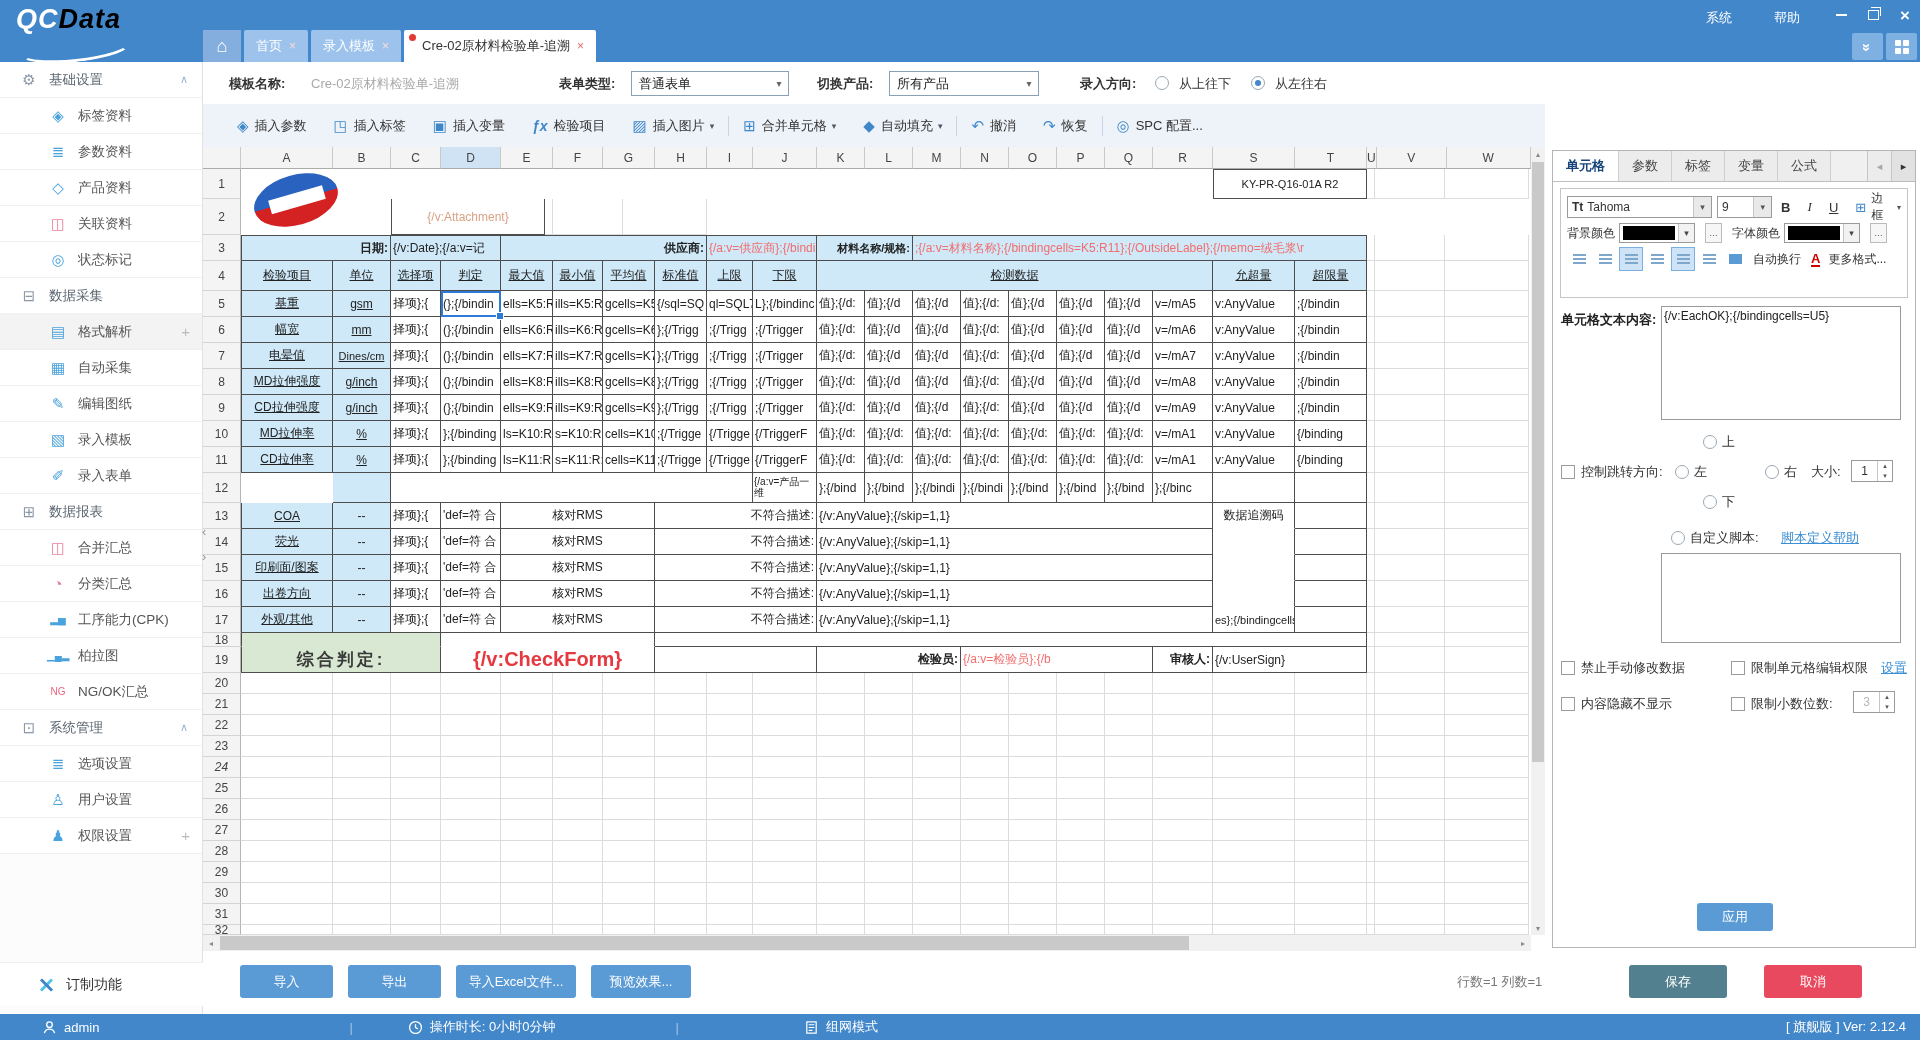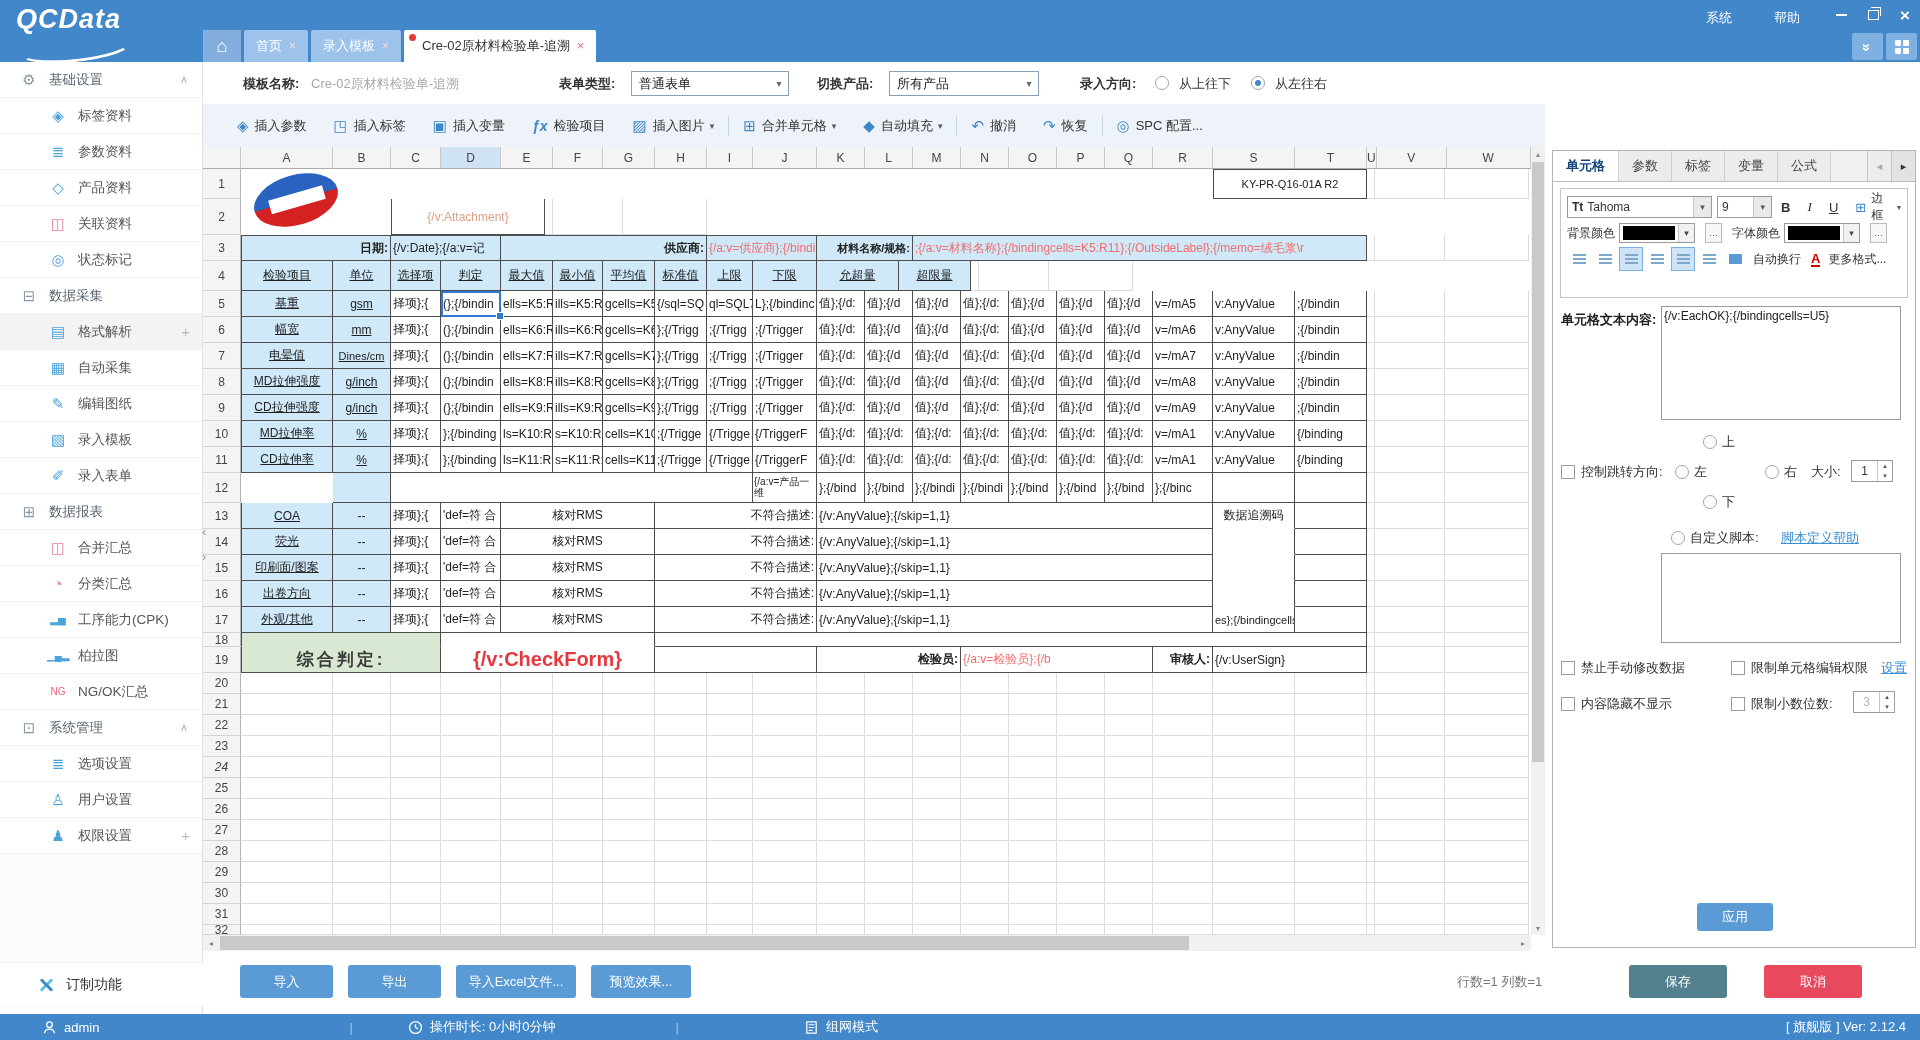--- a/index.html
+++ b/index.html
@@ -1,21 +1,21 @@
 <!DOCTYPE html>
 <html><head>
 <meta charset="utf-8">
 <style>
   html,body{margin:0;padding:0}
   body{width:1920px;height:1040px;position:relative;overflow:hidden;background:#fff;
        font-family:"Liberation Sans","DejaVu Sans",sans-serif;color:#333}
   
   .topband{position:absolute;left:0;top:0;width:1920px;height:62px;background:#4187c9}
   .logo{position:absolute;left:16px;top:4px;color:#fff;font-size:27px;font-weight:bold;font-style:italic;letter-spacing:1px}
-  .logo .d{color:#ffffff}
+  .logo .d{color:#000000}
   .swoosh{position:absolute;left:18px;top:34px;width:108px;height:22px;border:3px solid transparent;border-bottom-color:#fff;border-radius:50%;transform:rotate(-6deg)}
   .menu{position:absolute;top:7px;font-size:13px;color:#fff;cursor:default;padding:2px 6px}
   .winbtn{position:absolute;top:6px;width:26px;height:18px;display:flex;align-items:center;justify-content:center;color:#fff}
   .minbar{width:11px;height:2px;background:#fff}
   .resticon{width:9px;height:8px;border:1.5px solid #fff;position:relative;background:transparent}
   .resticon:before{content:'';position:absolute;left:2px;top:-4px;width:9px;height:8px;border:1.5px solid #fff;border-bottom:none;border-left:none}
   .closex{font-size:17px;font-weight:bold;line-height:1}
   .minibtn{position:absolute;top:33px;width:31px;height:27px;background:#7fb0e2;border-radius:2px;display:flex;align-items:center;justify-content:center;color:#fff}
   .dblchev{display:inline-block;transform:rotate(90deg);font-size:15px;font-weight:bold;letter-spacing:-2px}
   .gridico{display:grid;grid-template-columns:6px 6px;grid-gap:2px}
@@ -197,21 +197,21 @@
         <div class="tab active">
           <span class="dot"></span>
           <span class="tl">Cre-02原材料检验单-追溯</span>
           <span class="tx">×</span>
         </div>
       </span>
   </div>
 </div>
 
 <div class="row2">
-  <span class="lbl" style="left:40px">模板名称:</span>
+  <span class="lbl" style="left:26px">模板名称:</span>
   <span class="val" style="left:108px">Cre-02原材料检验单-追溯</span>
   <span class="lbl" style="left:356px">表单类型:</span>
   <div class="combo" style="left:428px;top:9px;width:158px">
     <span class="cv">普通表单</span>
     <span class="ca">▾</span>
   </div>
   <span class="lbl" style="left:614px">切换产品:</span>
   <div class="combo" style="left:686px;top:9px;width:150px">
     <span class="cv">所有产品</span>
     <span class="ca">▾</span>
@@ -438,20 +438,21 @@
         <div class="sc f bl blue ctr u" style="flex: 0 0 92px;">检验项目</div>
         <div class="sc f blue ctr u" style="flex: 0 0 58px;">单位</div>
         <div class="sc f blue ctr u" style="flex: 0 0 50px;">选择项</div>
         <div class="sc f blue ctr u" style="flex: 0 0 60px;">判定</div>
         <div class="sc f blue ctr u" style="flex: 0 0 52px;">最大值</div>
         <div class="sc f blue ctr u" style="flex: 0 0 50px;">最小值</div>
         <div class="sc f blue ctr u" style="flex: 0 0 52px;">平均值</div>
         <div class="sc f blue ctr u" style="flex: 0 0 52px;">标准值</div>
         <div class="sc f blue ctr u" style="flex: 0 0 46px;">上限</div>
         <div class="sc f blue ctr u" style="flex: 0 0 64px;">下限</div>
+        <div class="sc f blue ctr u" style="flex: 0 0 396px;">检测数据</div>
         <div class="sc f blue ctr u" style="flex: 0 0 82px;">允超量</div>
         <div class="sc f blue ctr u" style="flex: 0 0 72px;">超限量</div>
         <div class="sc g" style="flex: 0 0 8px;"></div>
         <div class="sc g" style="flex: 0 0 70px;"></div>
         <div class="sc g" style="flex: 0 0 84px;"></div>
       </div>
       <div class="sr" style="height: 26px;">
         <div class="rn">5</div>
         <div class="sc f bl blue ctr u" style="flex: 0 0 92px;">基重</div>
         <div class="sc f blue ctr u" style="flex: 0 0 58px;">gsm</div>

